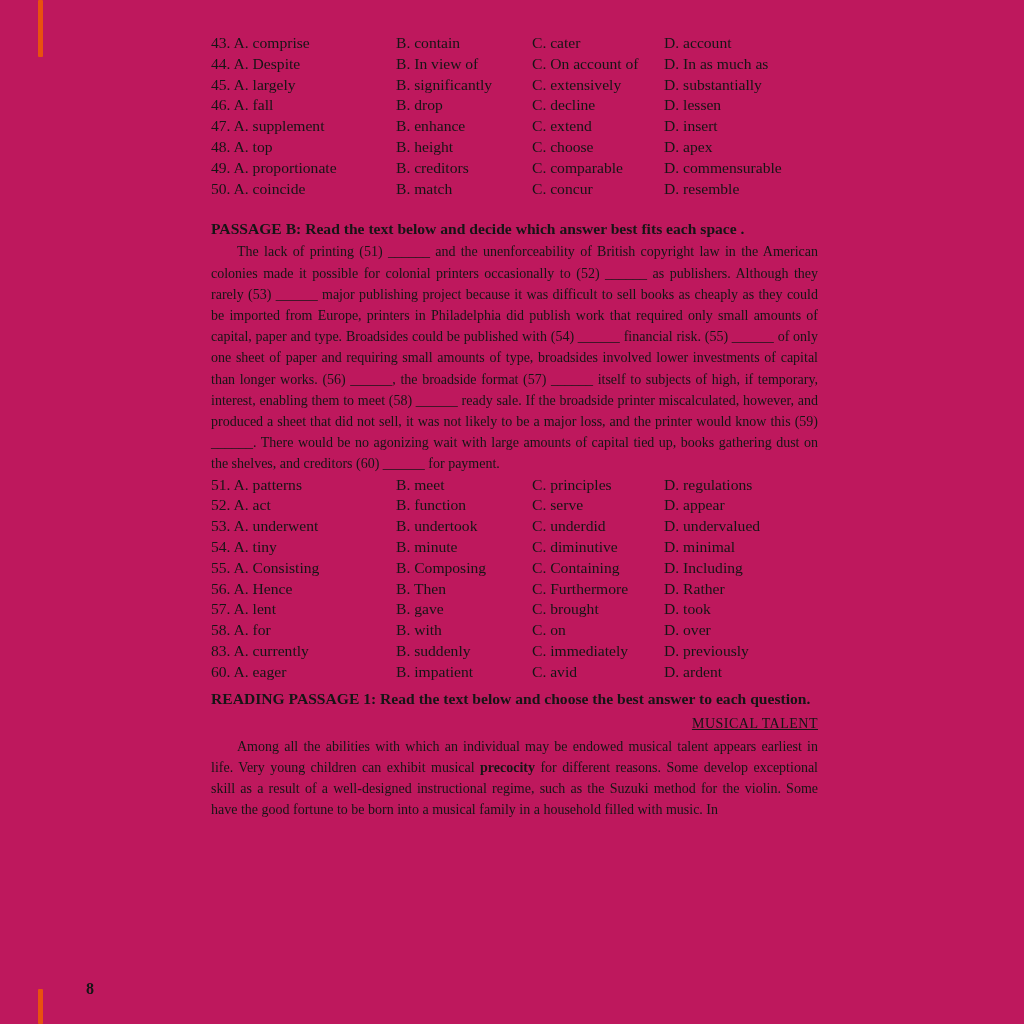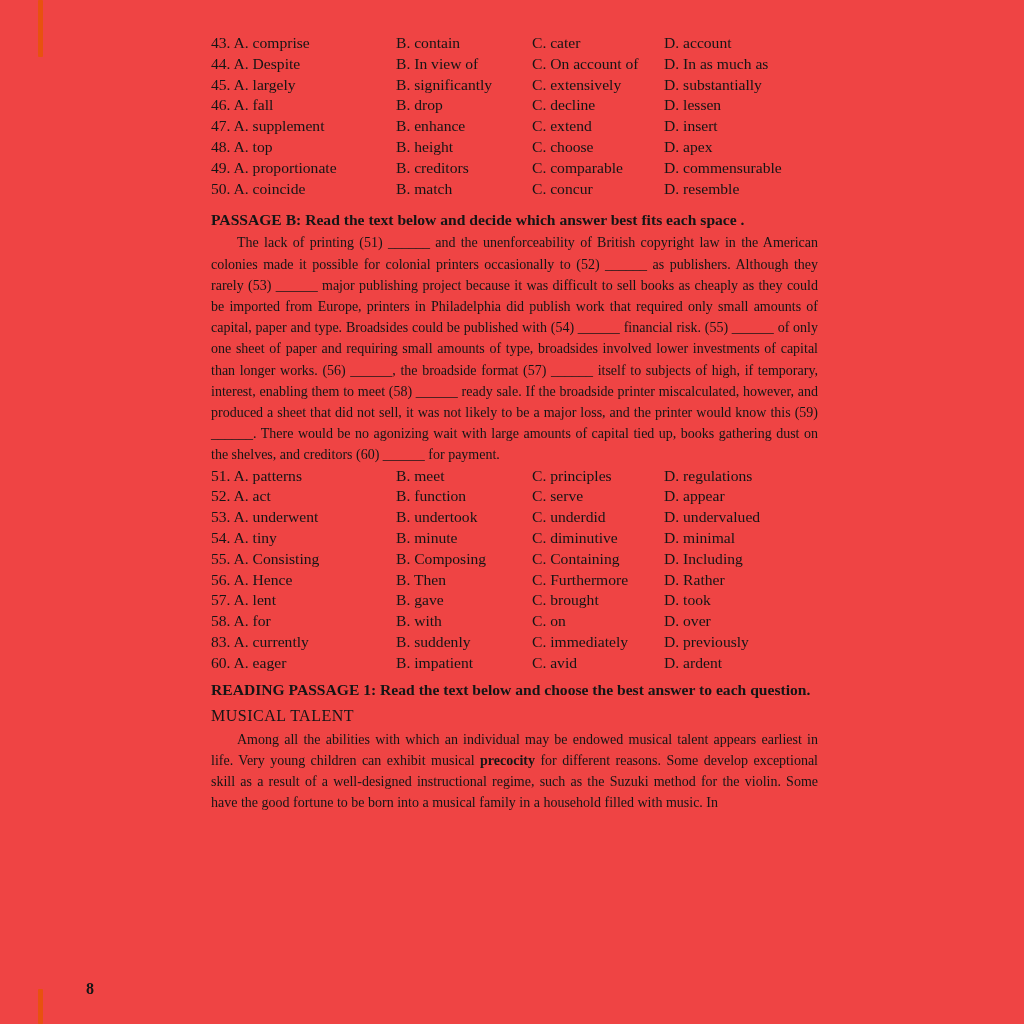--- a/index.html
+++ b/index.html
@@ -4,57 +4,58 @@
 <style>
   * { margin: 0; padding: 0; box-sizing: border-box; }
   html, body { width: 1024px; height: 1024px; }
   body {
     background: #fbfbf8;
     font-family: "Liberation Serif", serif;
     color: #151515;
     position: relative;
     overflow: hidden;
   }
-  .page { position: absolute; inset: 0; background: #ef4444; }
+  .page { position: absolute; inset: 0; background: #be185d; }
   .content { position: absolute; left: 211px; top: 33px; width: 607px; }
 
   .opt-grid {
     display: grid;
     grid-template-columns: 185px 136px 132px 1fr;
     font-size: 15.6px;
     line-height: 20.8px;
   }
   .opt-grid .cell { white-space: nowrap; overflow: visible; }
 
   .bold-head {
     font-weight: bold;
     font-size: 15.6px;
     line-height: 21px;
     text-align: justify;
   }
-  .head-passage-b { margin-top: 10px; }
+  .head-passage-b { margin-top: 19px; }
 
   .para {
     font-size: 14px;
     line-height: 21.2px;
     text-align: justify;
     text-indent: 26px;
     margin-top: 2px;
   }
 
   .grid-2 { }
 
   .head-section { margin-top: 13px; font-size: 16px; }
   .head-reading1 { margin-top: 5px; width: 100%; }
 
   .passage-title {
     margin-top: 7px;
-    text-align: left;
-    font-size: 16px;
+    text-align: right;
+    font-size: 14px;
     letter-spacing: 0.5px;
+    text-decoration: underline;
   }
 
   .reading-para { margin-top: 4px; }
 
   .page-number {
     position: absolute;
     left: 86px;
     top: 980px;
     font-weight: bold;
     font-size: 16px;

